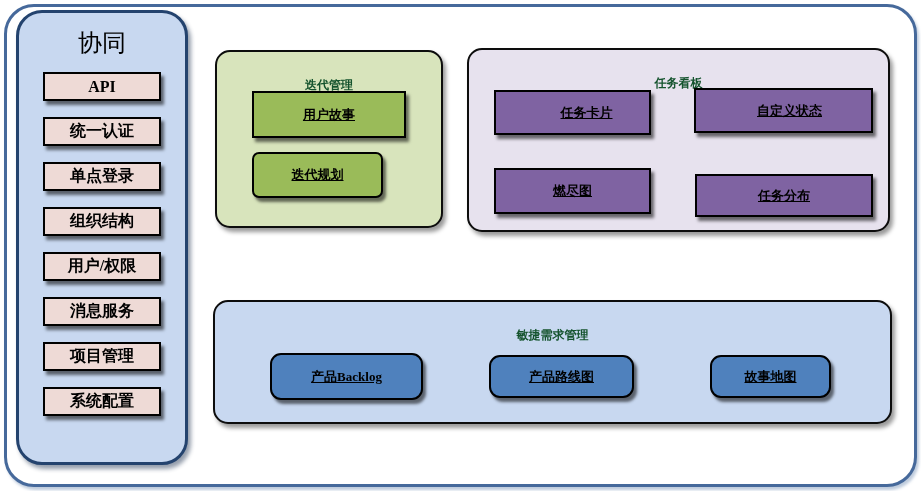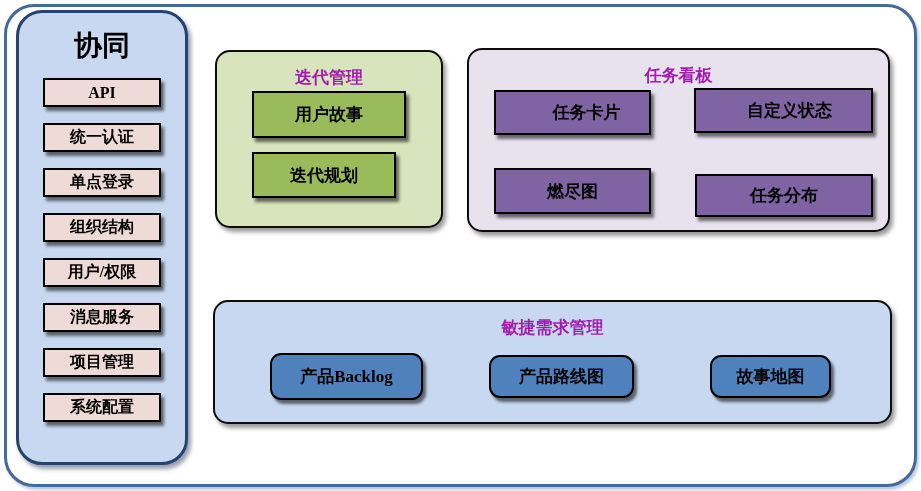--- a/index.html
+++ b/index.html
@@ -25,21 +25,21 @@
     left: 16px; top: 10px; width: 172px; height: 455px;
     background: var(--panel-fill, #c8d8f0);
     border: 3px solid var(--panel-border, #24436e);
     border-radius: 26px;
     box-shadow: 3px 4px 4px rgba(20,40,70,0.45);
     box-sizing: border-box;
   }
   .panel-title {
     margin-top: 14px;
     text-align: center;
-    font-size: 28px; font-weight: 700; color: #000;
+    font-size: 24px; font-weight: 400; color: #000;
   }
   .panel-items {
     margin-top: 13px;
     display: flex; flex-direction: column; align-items: center;
     gap: 16px;
   }
   .pinkbox {
     width: 118px; height: 29px;
     background: var(--pink-box, #eedad6);
     border: 2.5px solid var(--box-border, #000000);
@@ -51,43 +51,44 @@
   }
   
   .group {
     position: absolute;
     border: 2.5px solid #0d0d0d;
     border-radius: 15px;
     box-shadow: 3px 4px 4px rgba(0,0,0,0.4);
     box-sizing: border-box;
   }
   .group-title {
-    position: absolute; left: 0; right: 0; top: 14px;
+    position: absolute; left: 0; right: 0; top: 25px;
     text-align: center;
-    font-size: 17px; font-weight: 700; color: #a21caf;
+    font-size: 12px; font-weight: 700; color: #14532d;
   }
   .g-green  { left: 215px; top: 50px;  width: 228px; height: 178px; background: var(--green-group, #d8e4bc); }
   .g-purple { left: 467px; top: 48px;  width: 423px; height: 184px; background: var(--purple-group, #e7e2ee); }
   .g-blue   { left: 213px; top: 300px; width: 679px; height: 124px; background: var(--blue-group, #c8d8f0); }
   
   .fbox {
     position: absolute;
     border: 2.5px solid var(--box-border, #000000);
     box-shadow: 3px 4px 3px rgba(0,0,0,0.55);
     display: flex; align-items: center; justify-content: center;
     font-family: "Liberation Serif", serif;
-    font-size: 17px; font-weight: 700; color: #000;
+    font-size: 13px; font-weight: 700; color: #000;
     box-sizing: border-box;
+    text-decoration: underline;
   }
   .fbox.green  { background: var(--green-box, #9abb59); }
   .fbox.purple { background: var(--purple-box, #7f63a2); }
   .fbox.blue   { background: var(--blue-box, #4f81bd); border-radius: 11px; }
 
   .b-user-story  { left: 35px;  top: 39px;  width: 154px; height: 47px; }
-  .b-iter-plan   { left: 35px;  top: 100px; width: 144px; height: 46px; }
+  .b-iter-plan   { left: 35px;  top: 100px; width: 131px; height: 46px; border-radius: 7px; }
 
   .b-task-card   { left: 25px;  top: 40px;  width: 157px; height: 45px; padding-left: 28px; }
   .b-custom-stat { left: 225px; top: 38px;  width: 179px; height: 45px; padding-left: 12px; }
   .b-burndown    { left: 25px;  top: 118px; width: 157px; height: 46px; }
   .b-task-dist   { left: 226px; top: 124px; width: 178px; height: 43px; }
 
   .b-backlog     { left: 55px;  top: 51px;  width: 153px; height: 47px; }
   .b-roadmap     { left: 274px; top: 53px;  width: 145px; height: 43px; }
   .b-storymap    { left: 495px; top: 53px;  width: 121px; height: 43px; }
 </style>

